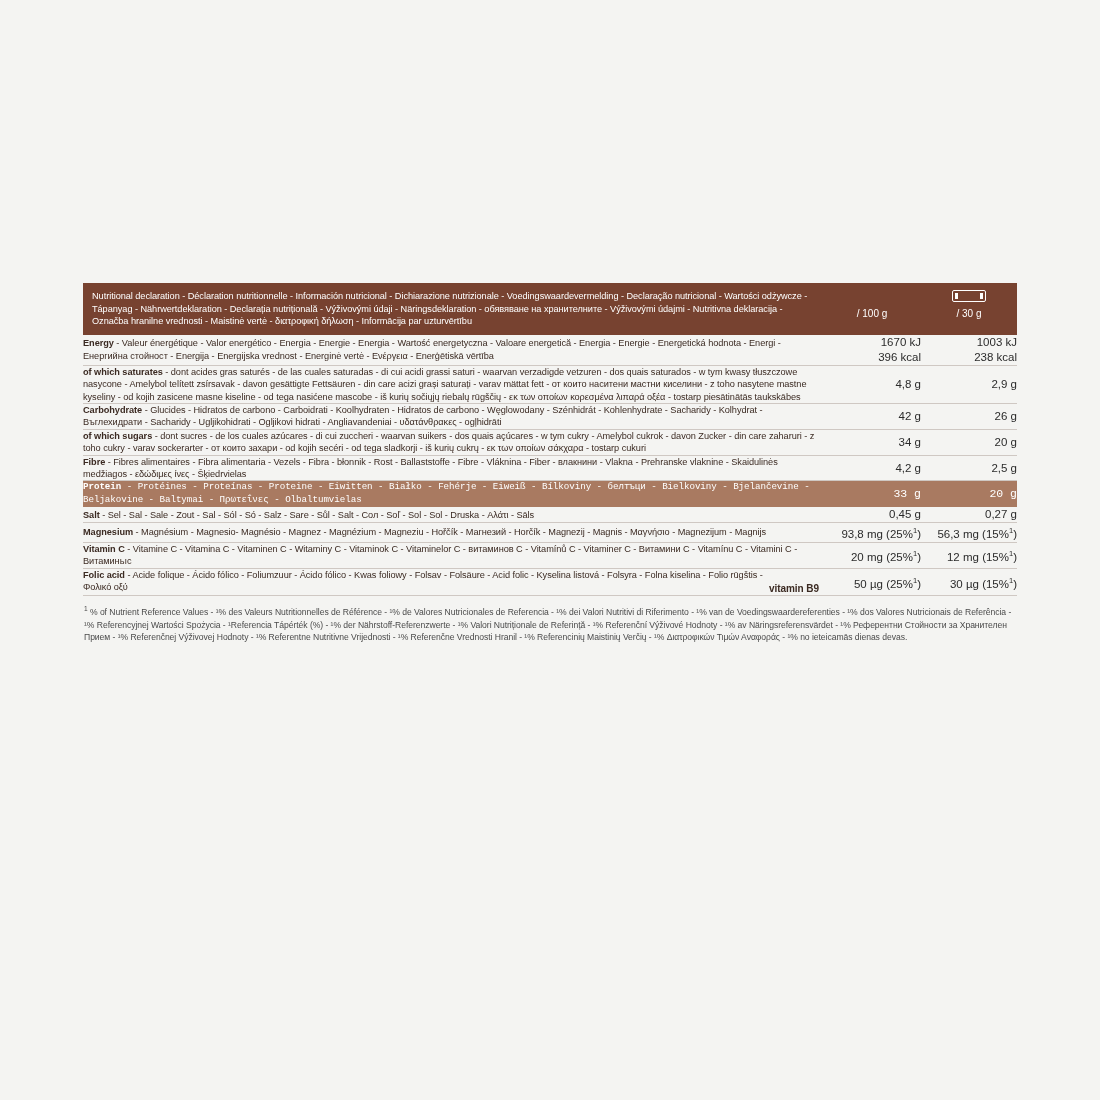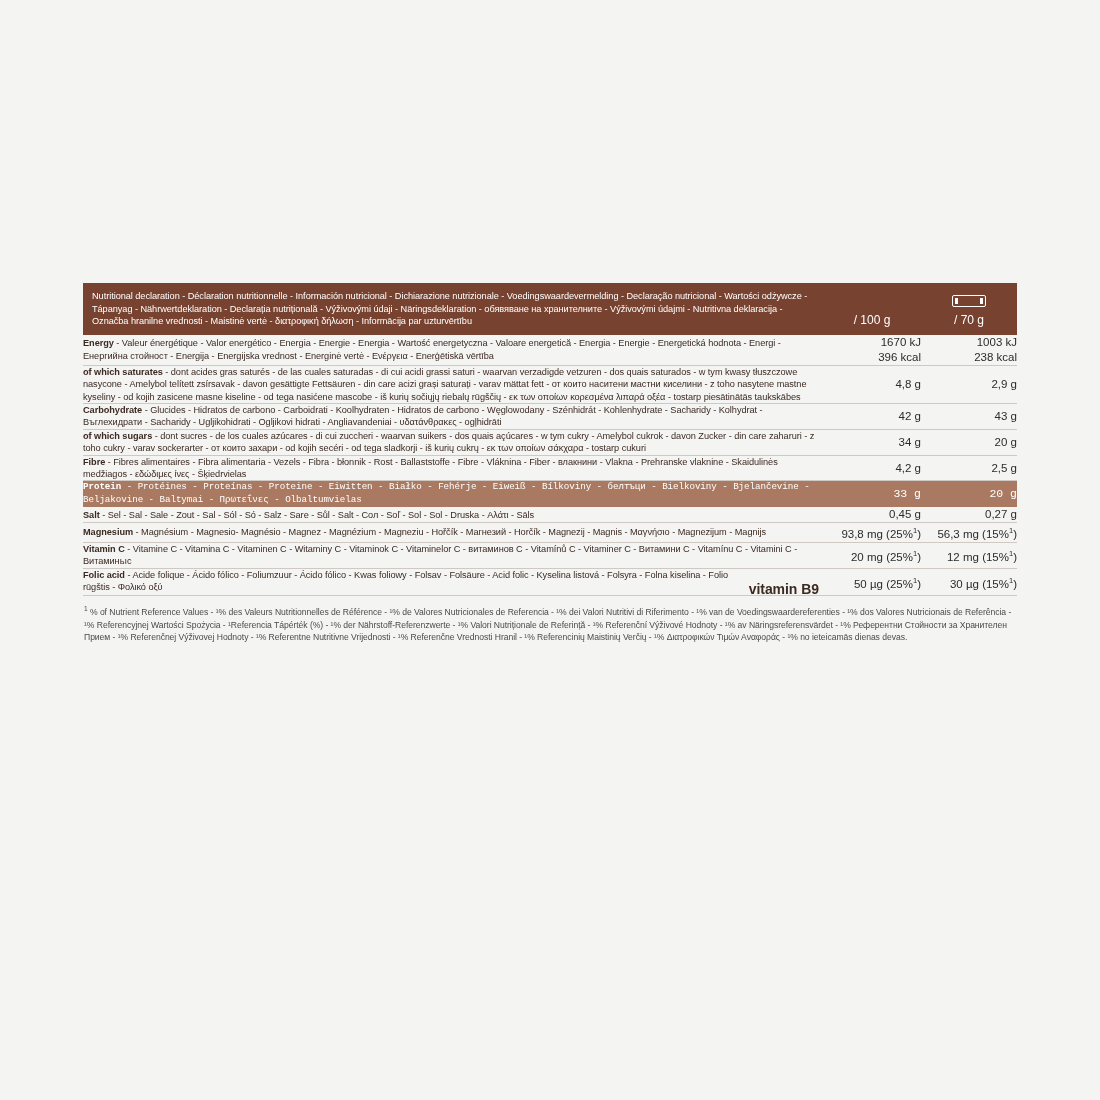--- a/index.html
+++ b/index.html
@@ -31,23 +31,23 @@
     color: #ffffff;
   }
   .hdr .langs {
     font-size: 9.2px;
     line-height: 12.6px;
     padding: 7px 8px 7px 9px;
     letter-spacing: -0.05px;
   }
   .hdr .colhead {
     text-align: center;
-    font-size: 12px;
+    font-size: 10px;
     vertical-align: bottom;
-    padding-bottom: 8px;
+    padding-bottom: 16px;
   }
   .pack-icon {
     display: block;
     margin: 0 auto 6px auto;
     width: 34px;
     height: 12px;
     border: 1.4px solid #ffffff;
     border-radius: 2px;
     position: relative;
     box-sizing: border-box;
@@ -100,21 +100,21 @@
     padding: 6px 4px;
   }
   tr.row.highlight .valcell { color: #ffffff; }
   sup {
     font-size: 7.5px;
     vertical-align: super;
   }
   .b9 {
     float: right;
     font-weight: bold;
-    font-size: 14px;
+    font-size: 10px;
     padding-right: 4px;
     padding-top: 14px;
   }
   .footnote {
     margin-top: 7px;
     font-size: 8.6px;
     line-height: 12.4px;
     color: #4a4a4a;
     padding-left: 1px;
     letter-spacing: -0.05px;
@@ -133,21 +133,21 @@
       <col style="width:96px">
     </colgroup>
     <tbody>
       <tr class="hdr">
         <td class="langs">Nutritional declaration - Déclaration nutritionnelle - Información nutricional - Dichiarazione nutrizionale - Voedingswaardevermelding - Declaração nutricional - Wartości odżywcze - Tápanyag - Nährwertdeklaration - Declarația nutrițională - Výživovými údaji - Näringsdeklaration - обявяване на хранителните - Výživovými údajmi - Nutritivna deklaracija - Označba hranilne vrednosti - Maistinė vertė - διατροφική δήλωση - Informācija par uzturvērtību</td>
         <td class="colhead">
           <span>/ 100 g</span>
         </td>
         <td class="colhead">
           <span class="pack-icon"></span>
-          <span>/ 70 g</span>
+          <span>/ 30 g</span>
         </td>
       </tr>
 
       <tr class="row">
         <td class="namecell">
           <b>Energy</b><span> - Valeur énergétique - Valor energético - Energia - Energie - Energia - Wartość energetyczna - Valoare energetică - Energia - Energie - Energetická hodnota - Energi - Енергийна стойност - Energija - Energijska vrednost - Energinė vertė - Ενέργεια - Enerģētiskā vērtība</span>
         </td>
         <td class="valcell">
           <div>1670 kJ</div>
           <div>396 kcal</div>
@@ -165,21 +165,21 @@
         </td>
         <td class="valcell">4,8 g</td>
         <td class="valcell">2,9 g</td>
       </tr>
 
       <tr class="row">
         <td class="namecell">
           <b>Carbohydrate</b><span> - Glucides - Hidratos de carbono - Carboidrati - Koolhydraten - Hidratos de carbono - Węglowodany - Szénhidrát - Kohlenhydrate - Sacharidy - Kolhydrat - Въглехидрати - Sacharidy - Ugljikohidrati - Ogljikovi hidrati - Angliavandeniai - υδατάνθρακες - ogļhidrāti</span>
         </td>
         <td class="valcell">42 g</td>
-        <td class="valcell">43 g</td>
+        <td class="valcell">26 g</td>
       </tr>
 
       <tr class="row">
         <td class="namecell">
           <b>of which sugars</b><span> - dont sucres - de los cuales azúcares - di cui zuccheri - waarvan suikers - dos quais açúcares - w tym cukry - Amelybol cukrok - davon Zucker - din care zaharuri - z toho cukry - varav sockerarter - от които захари - od kojih secéri - od tega sladkorji - iš kurių cukrų - εκ των οποίων σάκχαρα - tostarp cukuri</span>
         </td>
         <td class="valcell">34 g</td>
         <td class="valcell">20 g</td>
       </tr>
 

